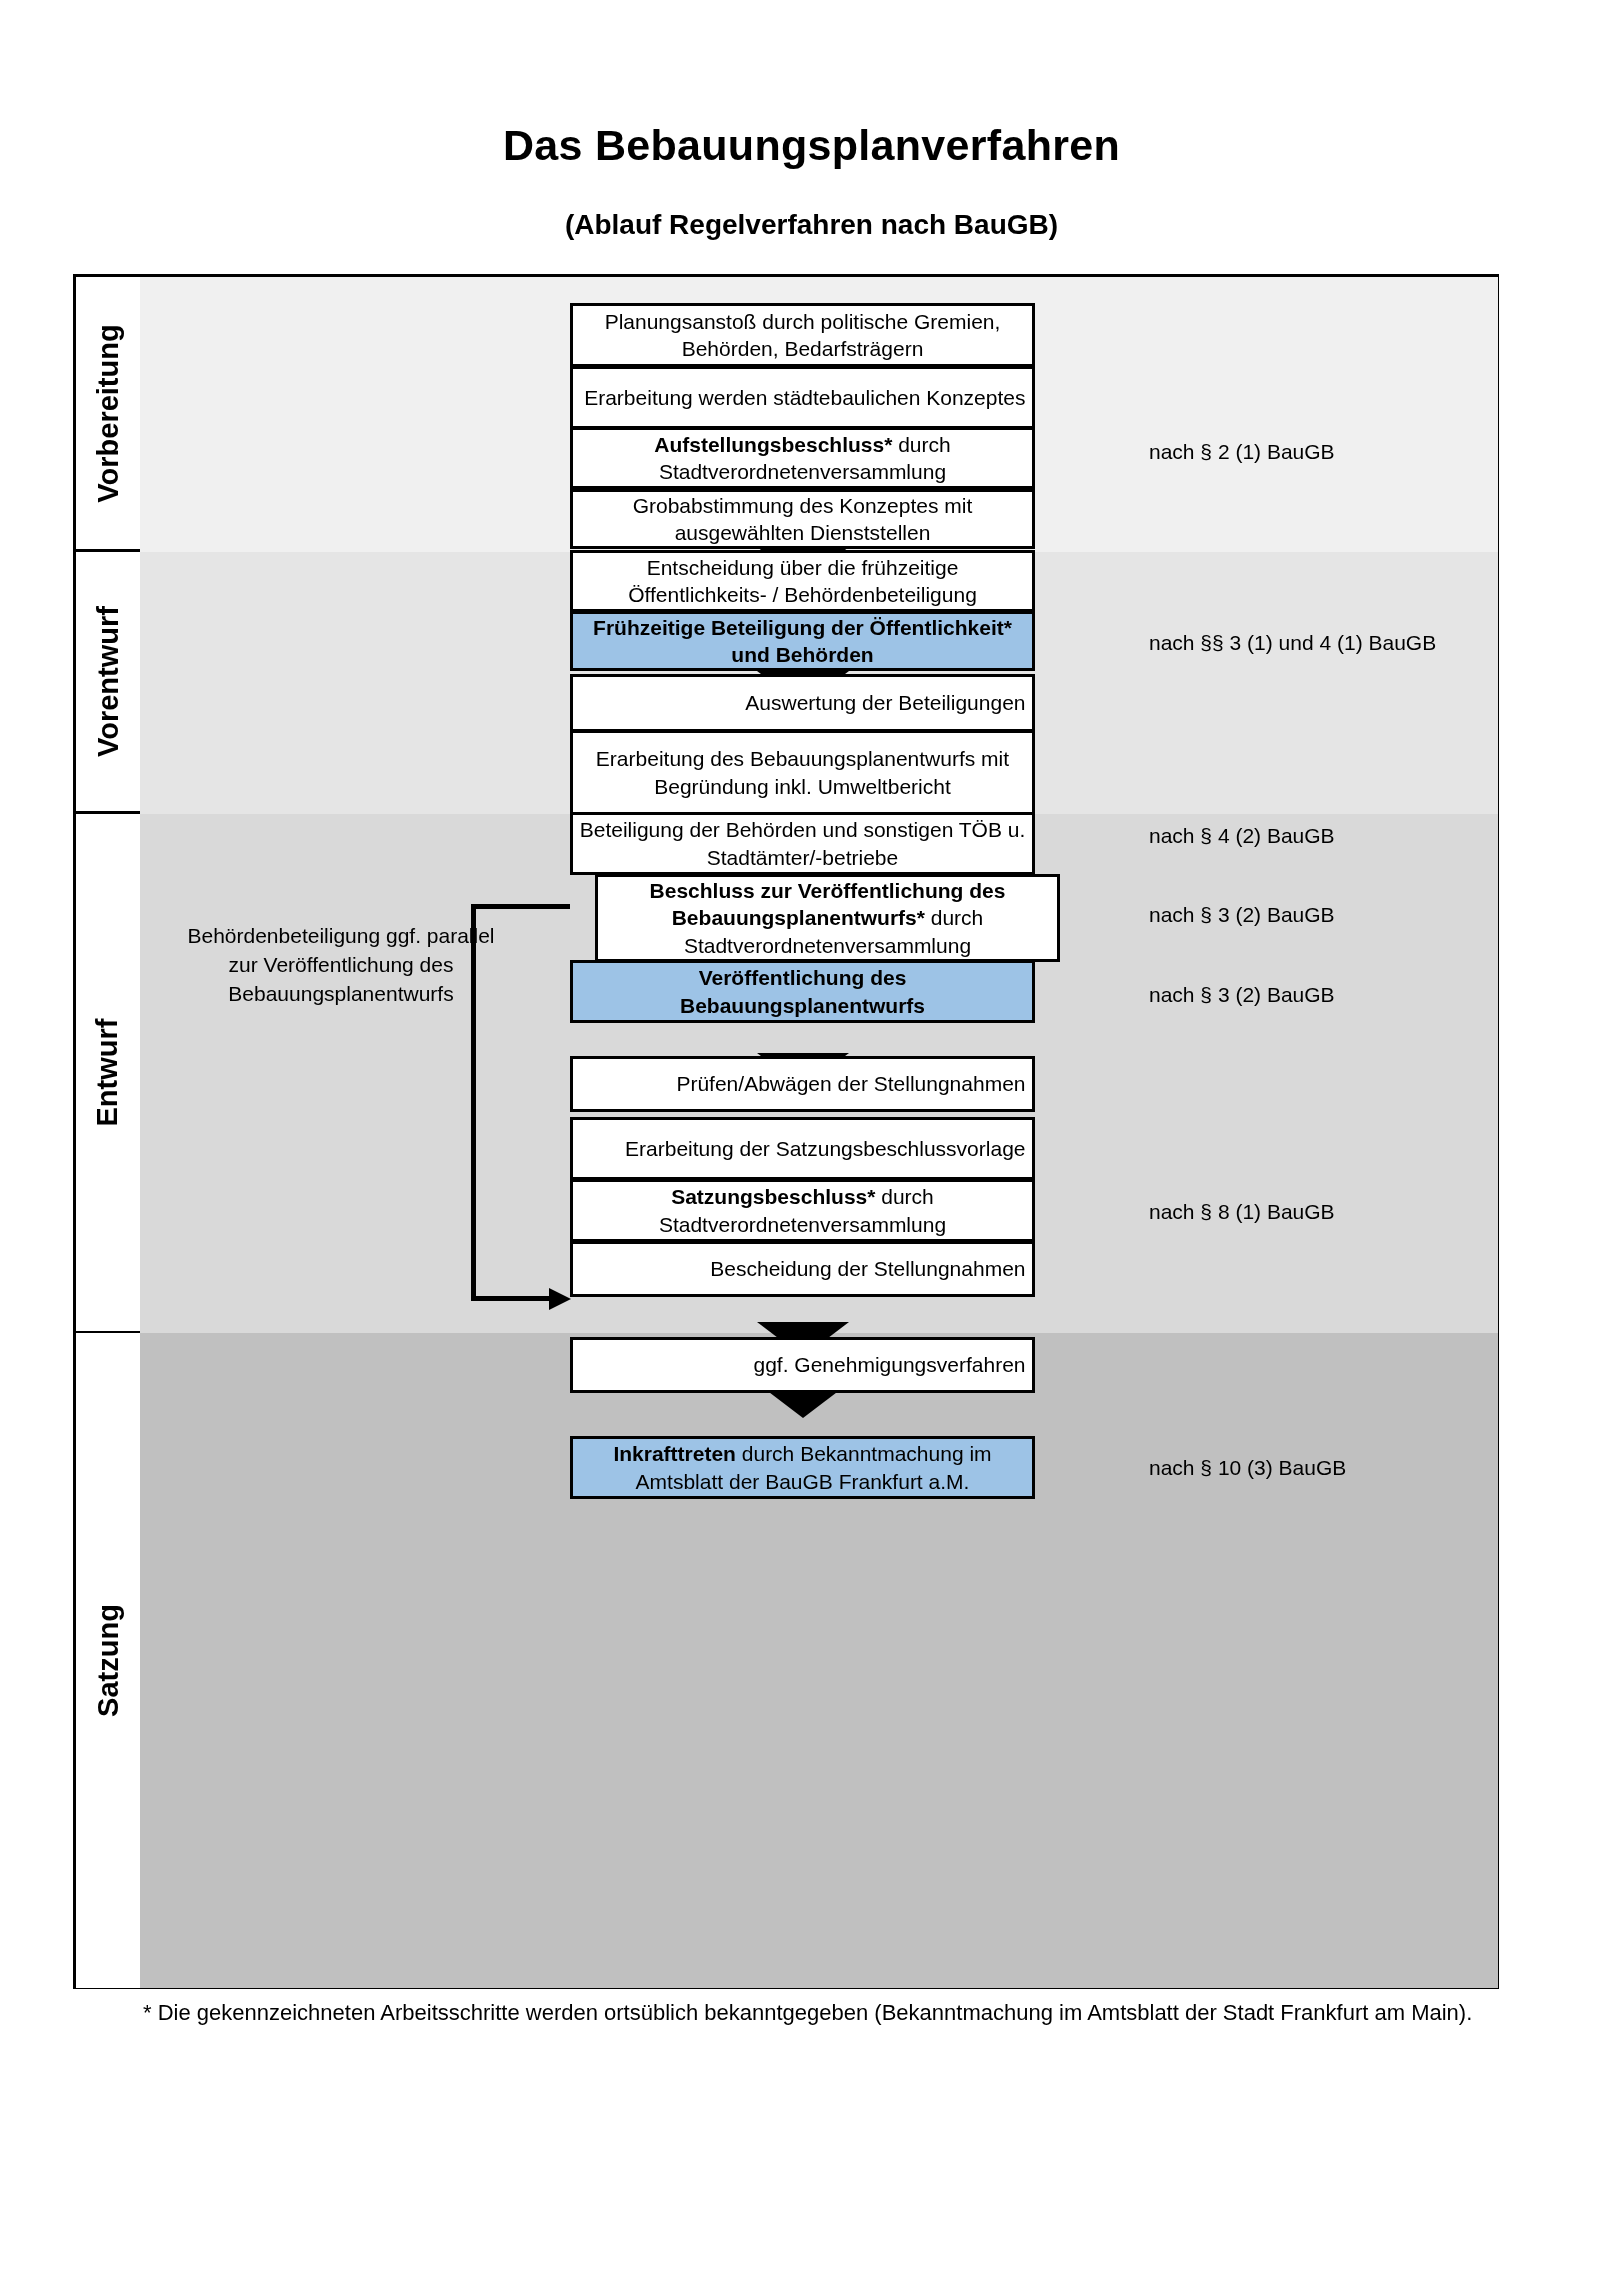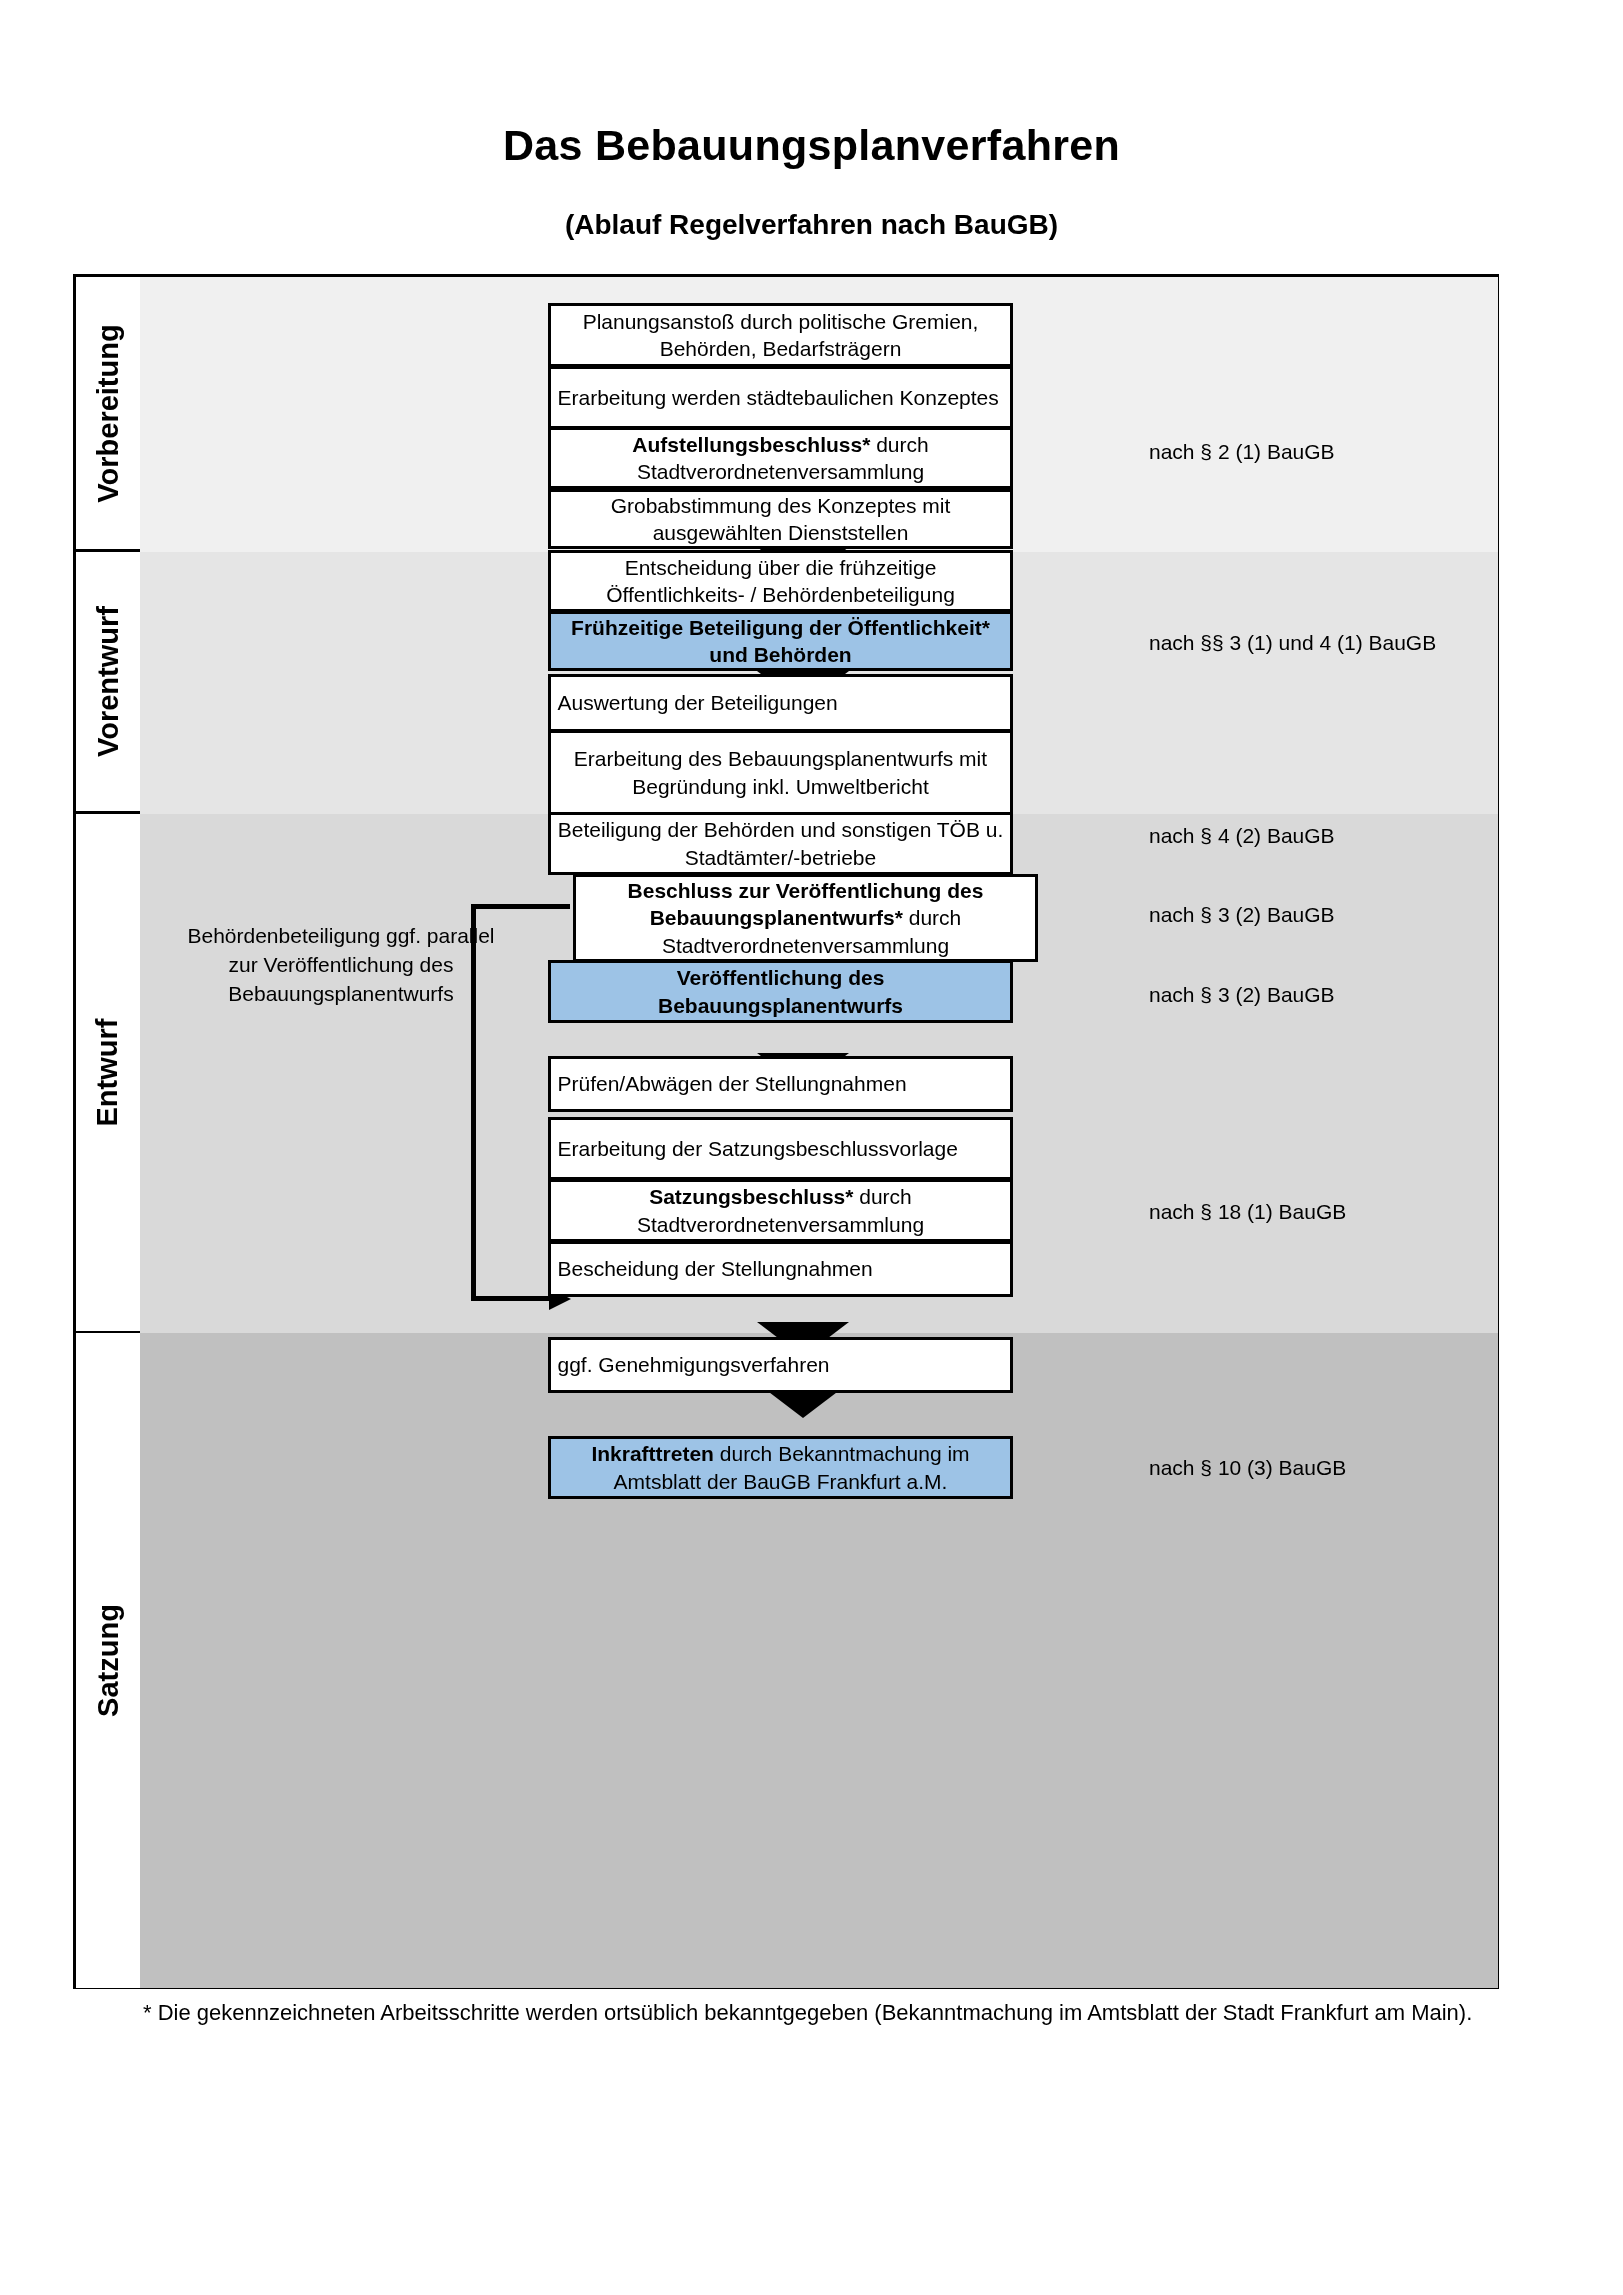--- a/index.html
+++ b/index.html
@@ -51,23 +51,23 @@
 
   
   .band { position: absolute; left: 64px; width: 1358px; }
   .band.b1 { background: #f0f0f0; }
   .band.b2 { background: #e5e5e5; }
   .band.b3 { background: #d9d9d9; }
   .band.b4 { background: #c0c0c0; }
 
   
   .node {
-    position: absolute; left: 472px; width: 465px;
+    position: absolute; left: 494px; width: 465px;
     border: 3.9px solid #000; background: #ffffff;
-    display: flex; align-items: center; justify-content: flex-start;
+    display: flex; align-items: center; justify-content: flex-end;
     text-align: center; font-size: 21px; line-height: 1.30;
     padding: 2.6px 6.5px;
   }
   .node.blue { background: #9dc3e6; }
   .node b { font-weight: bold; }
 
   
   .arrow {
     position: absolute; left: 681px; width: 92px; height: 35px;
     background: #000;
@@ -222,21 +222,21 @@
 
     <div class="node blue" style="top:1159px;height:63px;">
       <span><b>Inkrafttreten</b><span> durch Bekanntmachung im Amtsblatt der BauGB Frankfurt a.M.</span></span>
     </div>
 
     <div class="ref" style="top:163px;">nach § 2 (1) BauGB</div>
     <div class="ref" style="top:354px;">nach §§ 3 (1) und 4 (1) BauGB</div>
     <div class="ref" style="top:547px;">nach § 4 (2) BauGB</div>
     <div class="ref" style="top:626px;">nach § 3 (2) BauGB</div>
     <div class="ref" style="top:706px;">nach § 3 (2) BauGB</div>
-    <div class="ref" style="top:923px;">nach § 18 (1) BauGB</div>
+    <div class="ref" style="top:923px;">nach § 8 (1) BauGB</div>
     <div class="ref" style="top:1179px;">nach § 10 (3) BauGB</div>
 
   </div>
 
   <div class="footnote">* Die gekennzeichneten Arbeitsschritte werden ortsüblich bekanntgegeben (Bekanntmachung im Amtsblatt  der Stadt Frankfurt am Main).</div>
 
 </div>
 
 
 </body></html>

